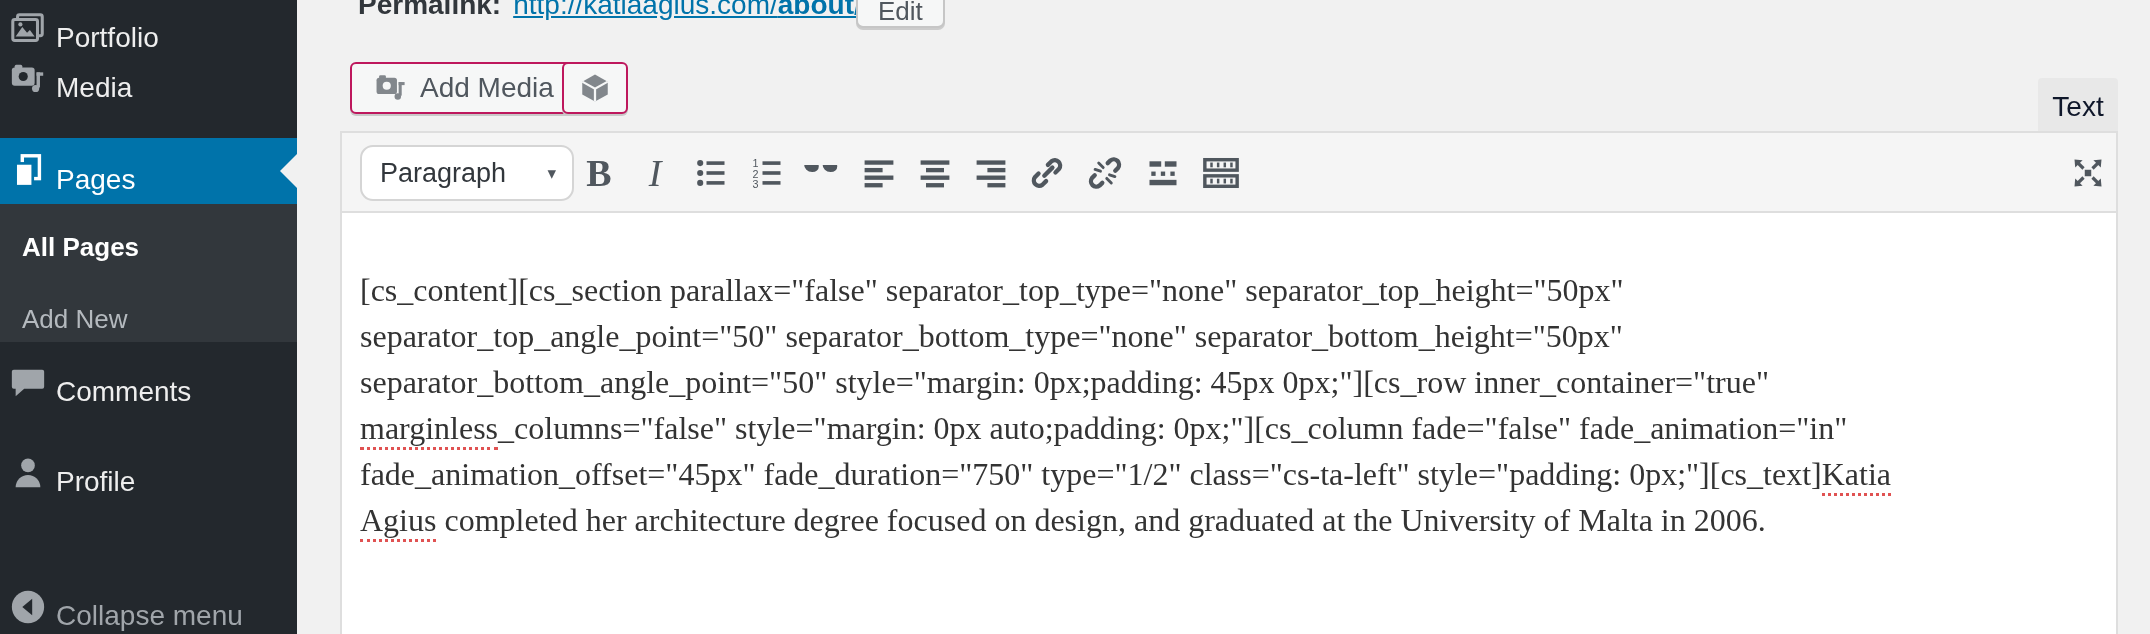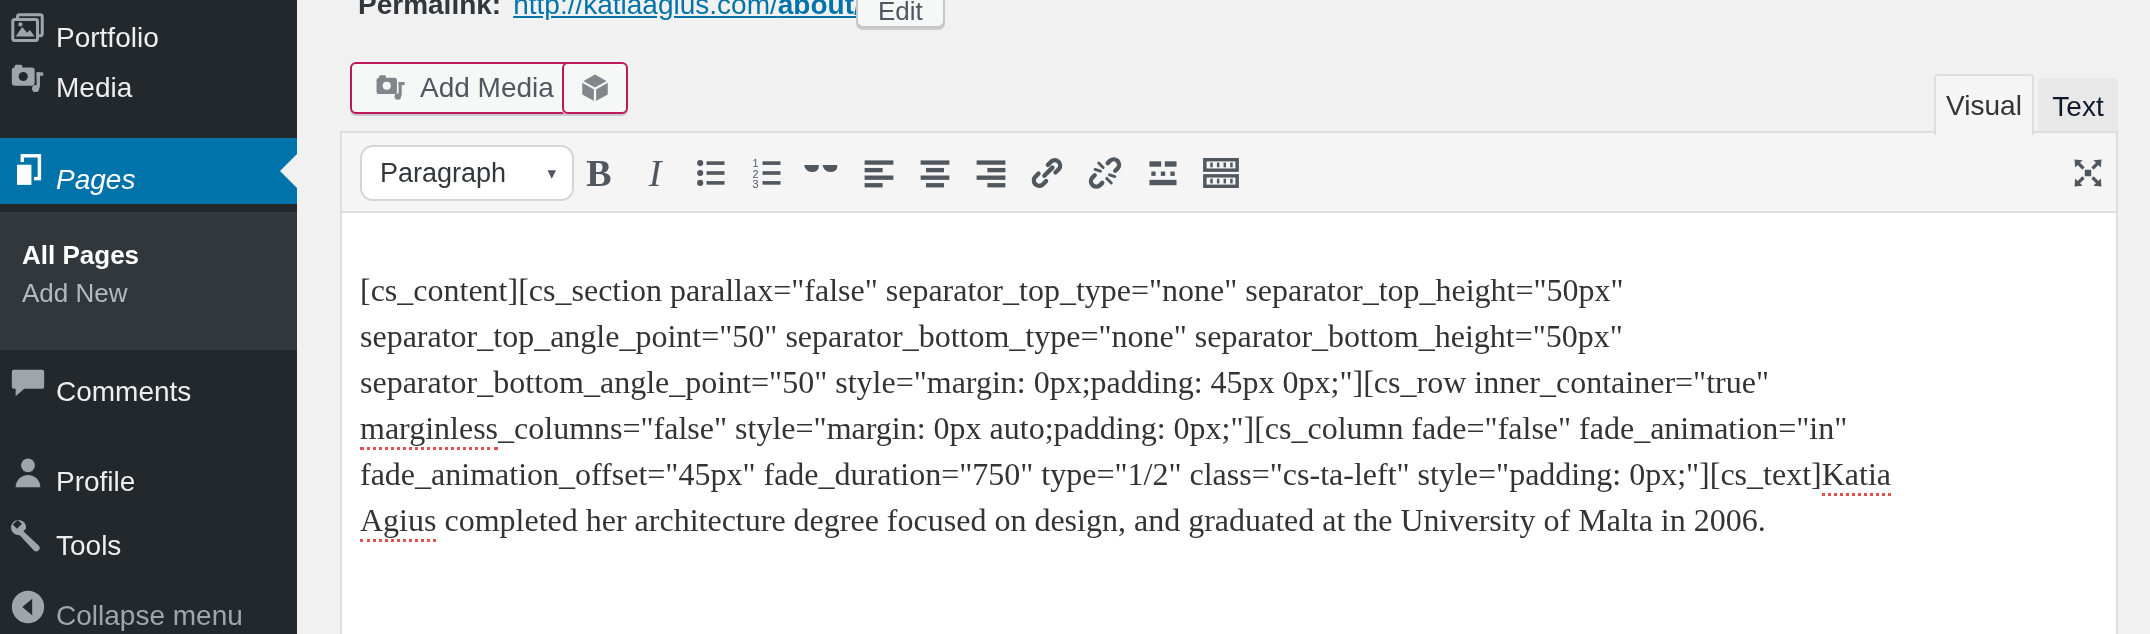--- a/index.html
+++ b/index.html
@@ -8,31 +8,31 @@
   #app { position: relative; width: 2150px; height: 634px; background: #f1f1f1; overflow: hidden; }
 
   
   .sidebar { position: absolute; left: 0; top: 0; width: 297px; height: 634px; background: #23282d; }
   .s-row { position: absolute; left: 0; width: 100%; display: flex; align-items: center; color: #eeeeee;
            font-size: 28px; cursor: pointer; }
   .s-row .s-icon { position: absolute; left: 8px; width: 40px; height: 40px; display: flex; align-items: center; justify-content: center; }
   .s-row .s-label { position: absolute; left: 56px; white-space: nowrap; margin-top: 17px; }
   .row-portfolio { top: 4px;  height: 50px; }
   .row-media     { top: 54px; height: 50px; }
-  .row-pages     { top: 138px; height: 66px; background: #0073aa; color: #ffffff; font-style: italic; }
+  .row-pages     { top: 138px; height: 66px; background: #0073aa; color: #ffffff; }
   .pages-notch { position: absolute; right: 0; top: 16px; width: 0; height: 0;
                  border-top: 17px solid transparent; border-bottom: 17px solid transparent;
                  border-right: 17px solid #f1f1f1; }
-  .submenu { position: absolute; left: 0; top: 204px; width: 100%; height: 138px; background: #32373c; margin-top: 8px; }
+  .submenu { position: absolute; left: 0; top: 204px; width: 100%; height: 138px; background: #32373c; }
   .sub-item { position: absolute; left: 0; width: 100%; height: 46px; display: flex; align-items: center;
               font-size: 26px; color: #b4b9be; cursor: pointer; }
   .sub-item .s-label { position: absolute; left: 22px; }
   .sub-current { color: #ffffff; font-weight: bold; }
   .sub-all { top: 20px; }
-  .sub-new { top: 58px; text-decoration: underline; }
+  .sub-new { top: 92px; text-decoration: underline; }
   .row-comments { top: 356px; height: 54px; }
   .row-profile  { top: 446px; height: 54px; padding-left: 24px; }
   .row-tools    { top: 510px; height: 54px; }
   .row-collapse { top: 580px; height: 54px; color: #a0a5aa; }
 
   
   .permalink-row { position: absolute; left: 358px; top: -16px; height: 42px; display: flex; align-items: center;
                    font-size: 28px; white-space: nowrap; }
   .permalink-label { font-weight: bold; color: #32373c; margin-right: 12px; }
   .permalink-link { color: #0073aa; text-decoration: underline; cursor: pointer; }
@@ -153,29 +153,20 @@
     <div class="s-row row-profile">
       <span class="s-icon">
         <svg width="38" height="38" viewBox="0 0 20 20">
           <circle cx="10" cy="6" r="3.6" fill="#a0a5aa"></circle>
           <path d="M3.5 17.5 a6.5 6.5 0 0 1 13 0 z" fill="#a0a5aa"></path>
         </svg>
       </span>
       <span class="s-label">Profile</span>
     </div>
 
-    <div class="s-row row-tools">
-      <span class="s-icon">
-        <svg width="38" height="38" viewBox="0 0 20 20">
-          <path d="M9 5.5 a4 4 0 1 0 -3.5 3.5 l7.5 8 a1.8 1.8 0 0 0 2.6 -2.5 l-8 -7.5 z" fill="#a0a5aa"></path>
-          <path d="M6.8 3 L4.2 5.6 L2 3.4 L4.5 1 Z" fill="#23282d"></path>
-        </svg>
-      </span>
-      <span class="s-label">Tools</span>
-    </div>
 
     <div class="s-row row-collapse">
       <span class="s-icon">
         <svg width="38" height="38" viewBox="0 0 20 20">
           <circle cx="10" cy="10" r="8.5" fill="#a0a5aa"></circle>
           <path d="M12.2 5.6 L7 10 L12.2 14.4 Z" fill="#23282d"></path>
         </svg>
       </span>
       <span class="s-label">Collapse menu</span>
     </div>
@@ -203,23 +194,20 @@
 
   <div class="wp-btn btn-cube">
     <span>
       <svg width="34" height="34" viewBox="0 0 24 24">
         <polygon points="12,2.5 21,7.5 21,16.5 12,21.5 3,16.5 3,7.5" fill="#82878c"></polygon>
         <path d="M3 7.5 L12 12.5 L21 7.5 M12 12.5 L12 21.5" fill="none" stroke="#f6f7f7" stroke-width="1.6"></path>
       </svg>
     </span>
   </div>
 
-  <div class="tab tab-visual">
-    <span>Visual</span>
-  </div>
   <div class="tab tab-text">
     <span>Text</span>
   </div>
 
   <div class="editor-box">
 
     <div class="mce-toolbar">
 
       <div class="format-select">
         <span class="fs-label">Paragraph</span>

